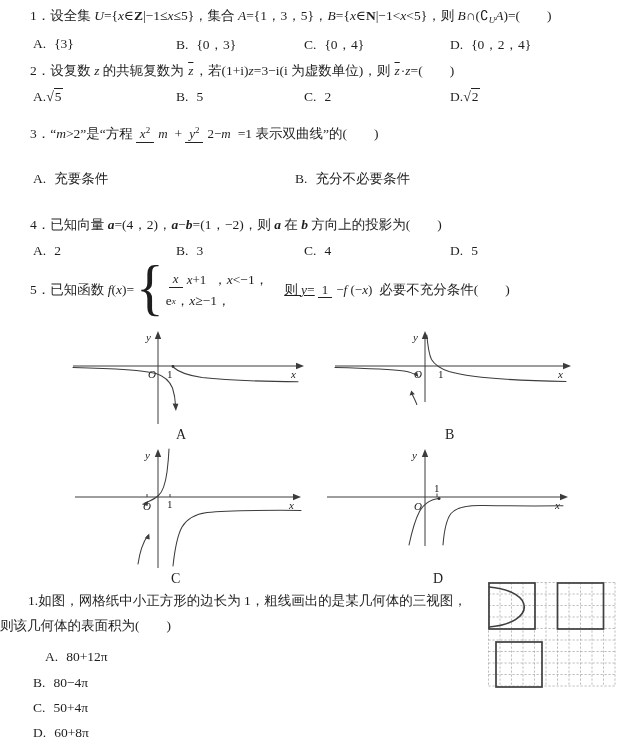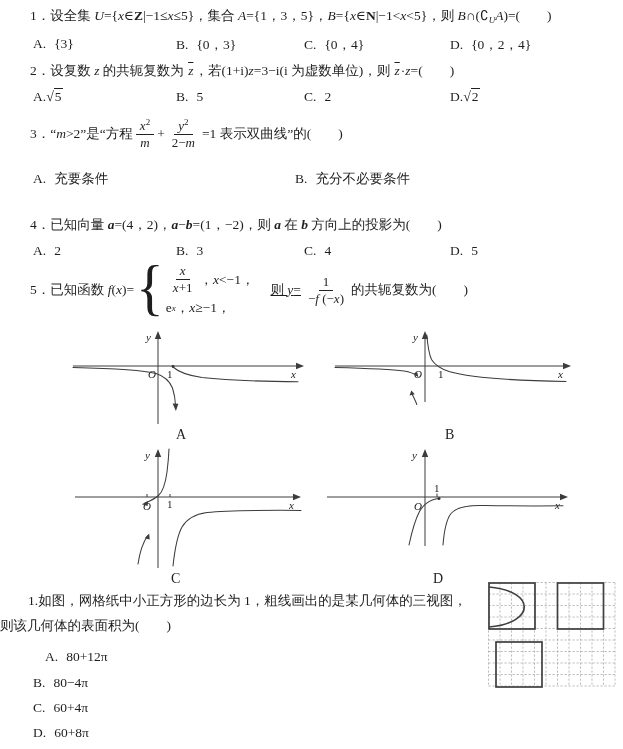--- a/index.html
+++ b/index.html
@@ -11,21 +11,21 @@
   .olab{margin-right:8px;}
   .stemflex{position:absolute;display:flex;align-items:center;white-space:pre;}
   .sg-cn{font-style:normal;}
   .sg-it{font-style:italic;}
   .sg-b{font-weight:bold;}
   .sg-bi{font-weight:bold;font-style:italic;}
   .sg-ov{font-style:italic;text-decoration:overline;padding:0 1px;}
   .sg-sub{font-size:9px;vertical-align:-3px;font-style:italic;}
   .sg-sup{font-size:9px;vertical-align:5px;}
   .sg-supit{font-size:9px;vertical-align:5px;font-style:italic;}
-  .frac{display:inline-flex;flex-direction:column;align-items:center;margin:0 3px;
+  .frac{display:inline-flex;align-items:center;margin:0 3px;
         line-height:1.2;font-size:13px;vertical-align:middle;}
   .frac .num{border-bottom:1px solid #222;padding:0 4px;text-align:center;white-space:pre;}
   .frac .den{padding:0 4px;text-align:center;white-space:pre;}
   .brace{font-size:58px;line-height:50px;font-weight:400;margin:0 2px 4px 2px;
          transform:scaleY(1.05);}
   .cases{display:flex;flex-direction:column;gap:3px;}
   .caserow{display:flex;align-items:center;white-space:pre;}
   .midgap{margin-left:16px;text-decoration:underline;}
   .sqrt{white-space:nowrap;}
   .sqrt-rad{font-size:14px;}
@@ -86,21 +86,21 @@
     <span class="brace">{</span>
     <div class="cases">
       <div class="caserow">
         <span class="frac"><span class="num"><span class="sg-it">x</span></span><span class="den"><span class="sg-it">x</span><span class="sg-cn">+1</span></span></span>
         <span><span class="sg-cn">，</span><span class="sg-it">x</span><span class="sg-cn">&lt;−1，</span></span>
       </div>
       <div class="caserow"><span class="sg-cn">e</span><span class="sg-supit">x</span><span class="sg-cn">，</span><span class="sg-it">x</span><span class="sg-cn">≥−1，</span></div>
     </div>
     <span class="midgap"><span class="sg-cn">则 </span><span class="sg-it">y</span><span class="sg-cn">=</span></span>
     <span class="frac"><span class="num"><span class="sg-cn">1</span></span><span class="den"><span class="sg-cn">−</span><span class="sg-it">f</span><span class="sg-cn"> (−</span><span class="sg-it">x</span><span class="sg-cn">)</span></span></span>
-    <span><span class="sg-cn">的共轭复数为(        )</span></span>
+    <span><span class="sg-cn">必要不充分条件(        )</span></span>
   </div>
 
   <svg class="graph" style="left:60px;top:328px" width="245" height="100" viewBox="0 0 245 100">
     <line class="ax" x1="13" y1="38" x2="238" y2="38"></line>
     <polygon class="ah" points="236,34.8 244,38 236,41.2"></polygon>
     <line class="ax" x1="98" y1="9" x2="98" y2="96"></line>
     <polygon class="ah" points="94.8,11 98,3 101.2,11"></polygon>
     <text class="lbl itx" x="86" y="13">y</text>
     <text class="lbl itx" x="231" y="50">x</text>
     <text class="lbl itx" x="88" y="50">O</text>
@@ -161,21 +161,21 @@
     <path class="cv" d="M87,101 C90,87 93.5,75 97.5,67.5 C101,61.5 106,57.5 111,55.8 C113,55.2 115,54.8 116.5,54.6"></path>
     <circle cx="117" cy="54.5" r="1.5" fill="#333"></circle>
     <path class="cv" d="M121,101 C122,88 124,76 129,69.5 C135,62.5 148,61 162,61.5 C190,62 220,62 241,61.8"></path>
   </svg>
   <div class="glabel" style="left:433px;top:571px">D</div>
 
   <div class="ln" style="left:28px;top:592px">1.如图，网格纸中小正方形的边长为 1，粗线画出的是某几何体的三视图，</div>
   <div class="ln" style="left:0px;top:617px">则该几何体的表面积为(        )</div>
   <div class="ln" style="left:45px;top:648px"><span class="olab">A.</span><span>80+12π</span></div>
   <div class="ln" style="left:33px;top:674px"><span class="olab">B.</span><span>80−4π</span></div>
-  <div class="ln" style="left:33px;top:699px"><span class="olab">C.</span><span>60+4π</span></div>
+  <div class="ln" style="left:33px;top:699px"><span class="olab">C.</span><span>50+4π</span></div>
   <div class="ln" style="left:33px;top:724px"><span class="olab">D.</span><span>60+8π</span></div>
 
   <svg class="graph" style="left:488px;top:582px" width="133" height="110" viewBox="0 0 133 110">
     <g>
       <line class="gl" x1="0.5" y1="0.5" x2="0.5" y2="104"></line>
         <line class="gl" x1="12" y1="0.5" x2="12" y2="104"></line>
       <line class="gl" x1="23.5" y1="0.5" x2="23.5" y2="104"></line>
         <line class="gl" x1="35" y1="0.5" x2="35" y2="104"></line>
       <line class="gl" x1="46.5" y1="0.5" x2="46.5" y2="104"></line>
         <line class="gl" x1="58" y1="0.5" x2="58" y2="104"></line>

